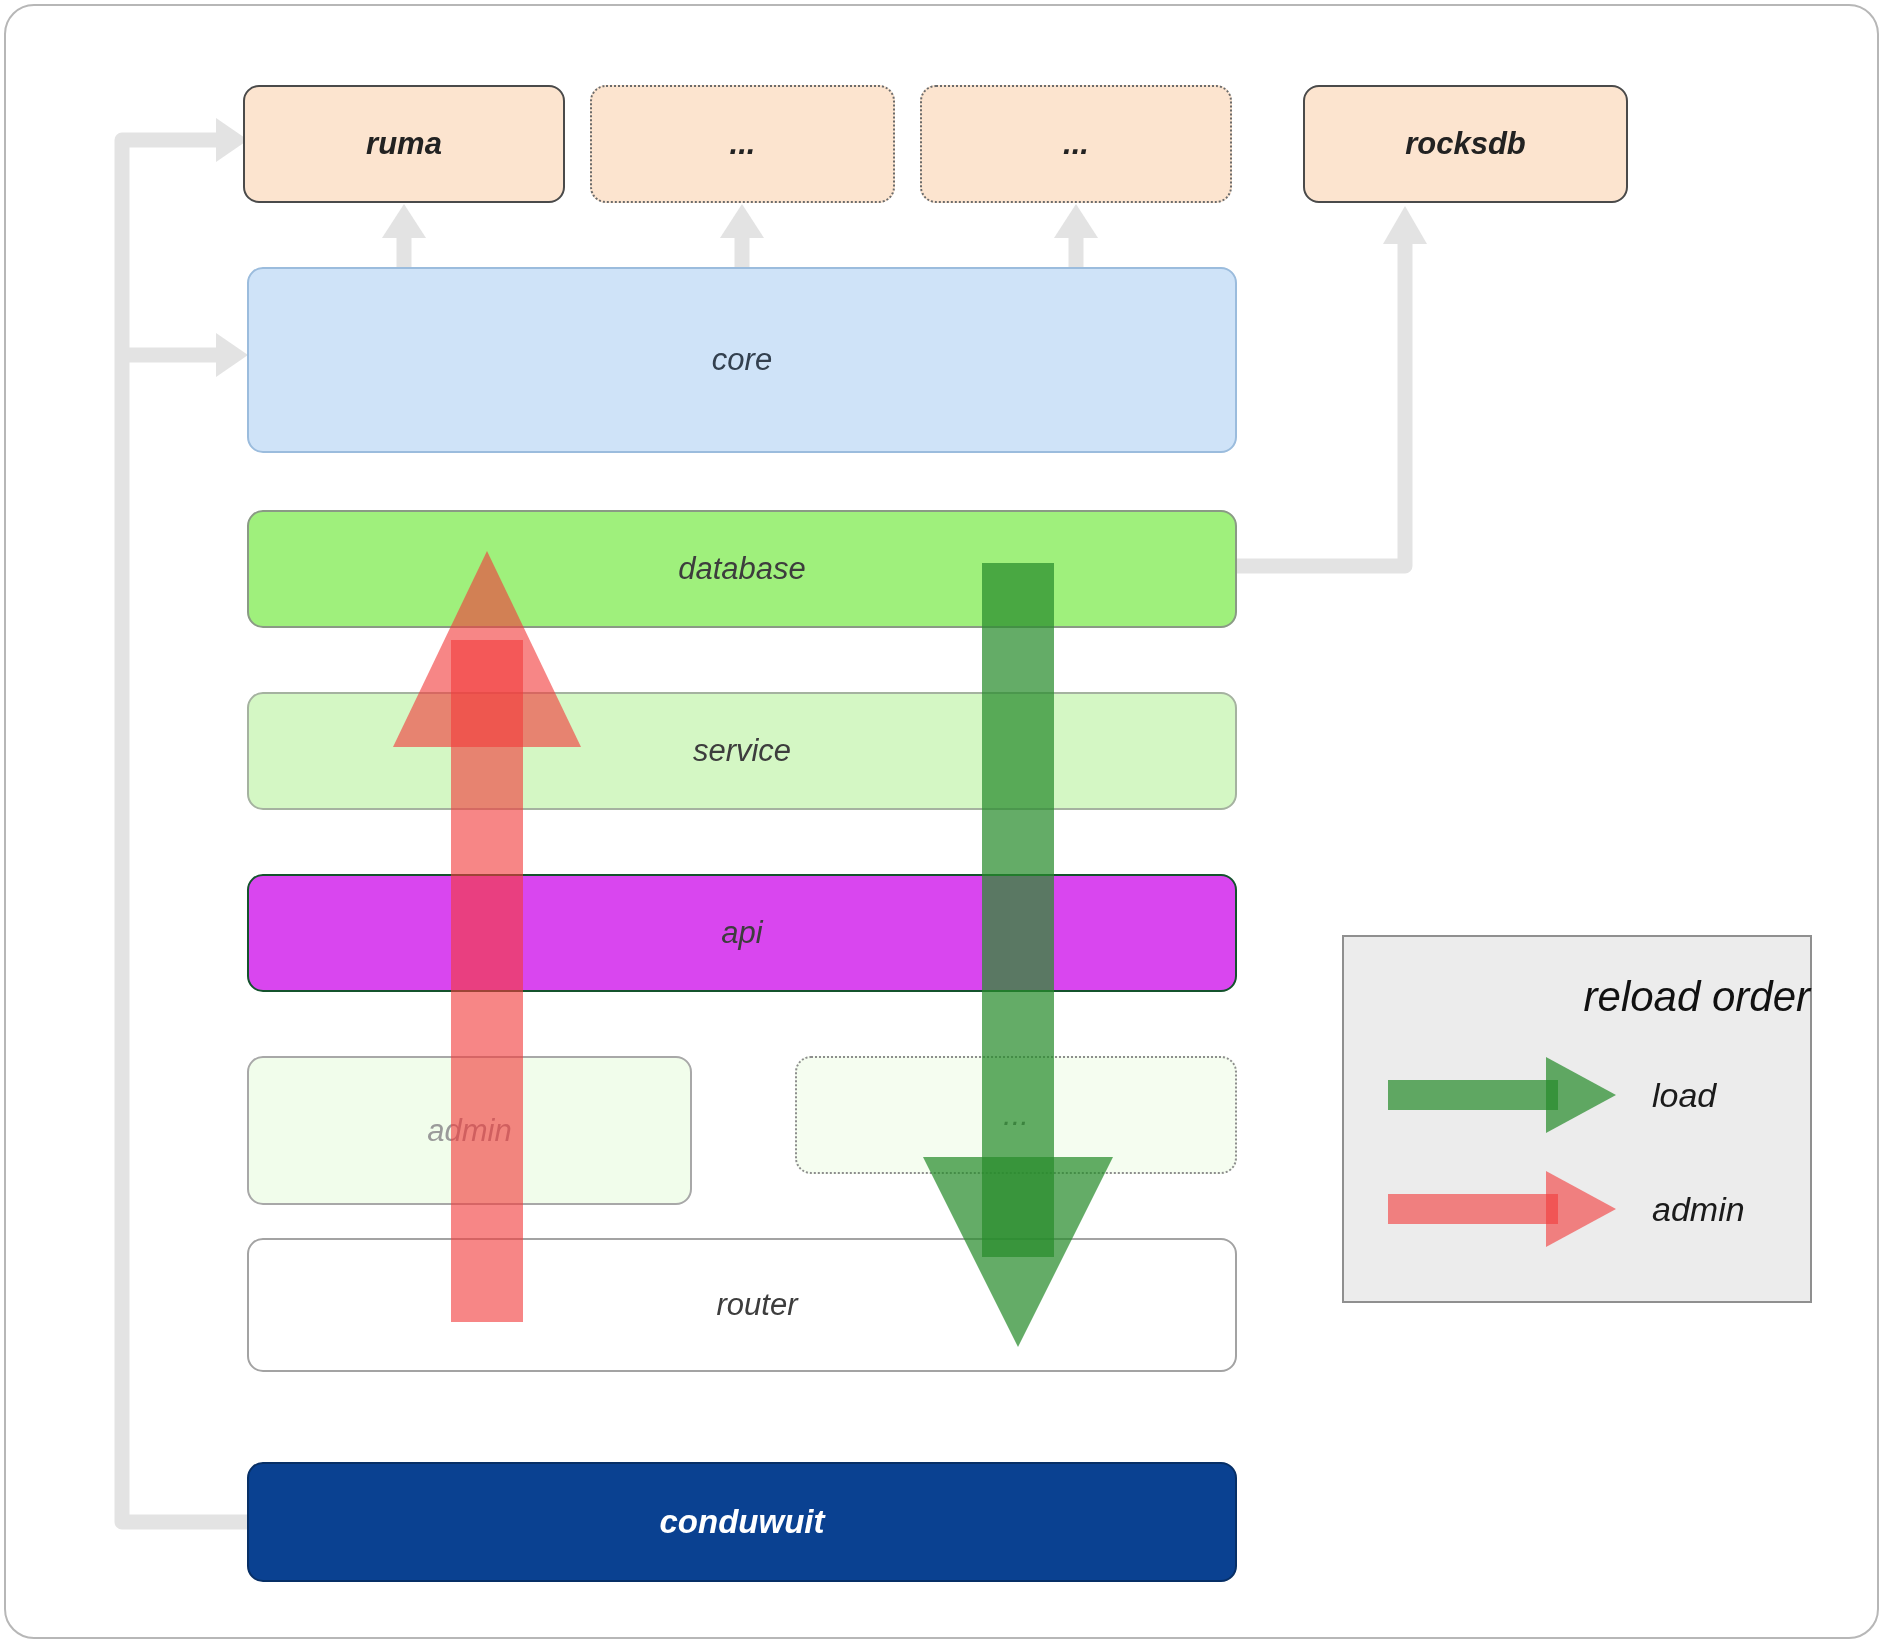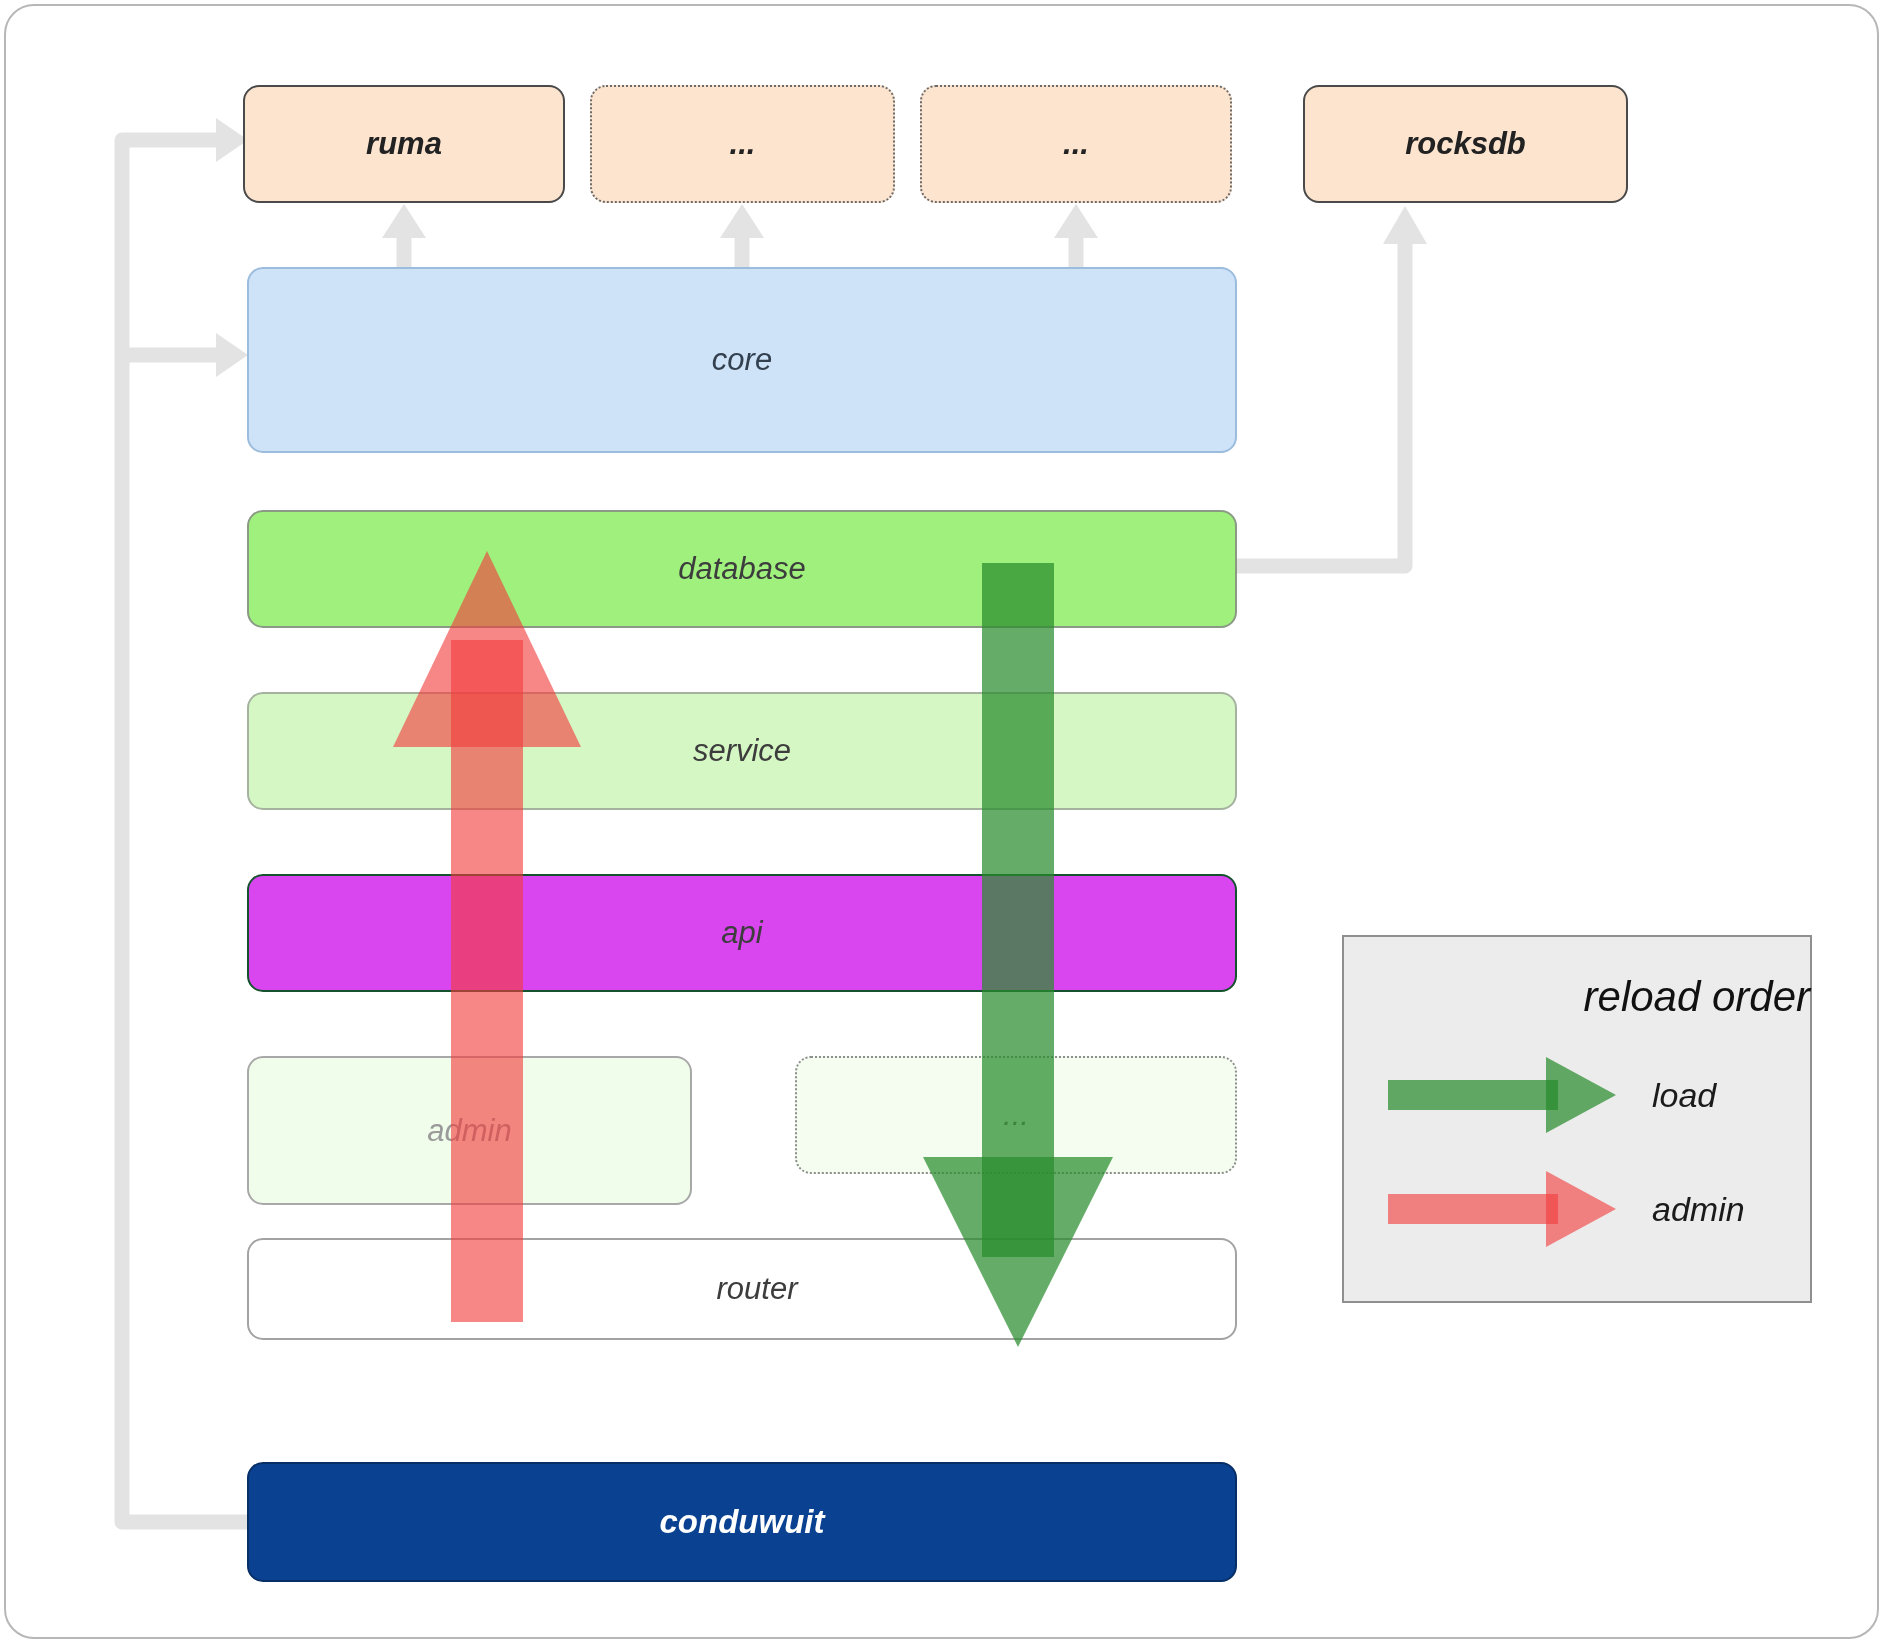--- a/index.html
+++ b/index.html
@@ -26,21 +26,21 @@
   #box-ruma{left:243px;top:85px;width:322px;height:118px;}
   #box-dep1{left:590px;top:85px;width:305px;height:118px;}
   #box-dep2{left:920px;top:85px;width:312px;height:118px;}
   #box-rocksdb{left:1258px;top:85px;width:325px;height:118px;margin-left:45px;}
   #box-core{left:247px;top:267px;width:990px;height:186px;background:#cfe3f8;border:2px solid #9bbcdd;color:#33404f;}
   #box-database{left:247px;top:510px;width:990px;height:118px;background:#9ff07c;border:2px solid #8a9a85;}
   #box-service{left:247px;top:692px;width:990px;height:118px;background:#d4f7c4;border:2px solid #a5b2a0;}
   #box-api{left:247px;top:874px;width:990px;height:118px;background:#d946ef;border:2px solid #14532d;}
   #box-admin{left:247px;top:1056px;width:445px;height:149px;background:#f1fdeb;border:2px solid #a8a8a8;color:#9a9a9a;}
   #box-svcdots{left:795px;top:1056px;width:442px;height:118px;background:#f5fdf0;border:2px dotted #8d8d8d;color:#6f6f6f;}
-  #box-router{left:247px;top:1238px;width:990px;height:102px;background:#ffffff;border:2px solid #a3a3a3;padding-left:30px;}
+  #box-router{left:247px;top:1238px;width:990px;height:134px;background:#ffffff;border:2px solid #a3a3a3;padding-left:30px;}
   #box-conduwuit{left:247px;top:1462px;width:990px;height:120px;background:#0a4191;border:2px solid #072f66;color:#ffffff;font-weight:700;font-size:33px;}
   #legend{
     position:absolute;z-index:2;left:1342px;top:935px;width:470px;height:368px;
     box-sizing:border-box;background:#ececec;border:2px solid #8f8f8f;
     display:flex;flex-direction:column;align-items:flex-end;font-style:italic;
   }
   .legend-title{margin-top:36px;font-size:42px;font-weight:500;color:#111;}
   .legend-row{display:flex;align-items:center;width:100%;padding-left:44px;box-sizing:border-box;margin-top:34px;}
   .legend-row svg{width:230px;height:80px;display:block;}
   .legend-label{font-size:34px;color:#1b1b1b;margin-left:34px;}

